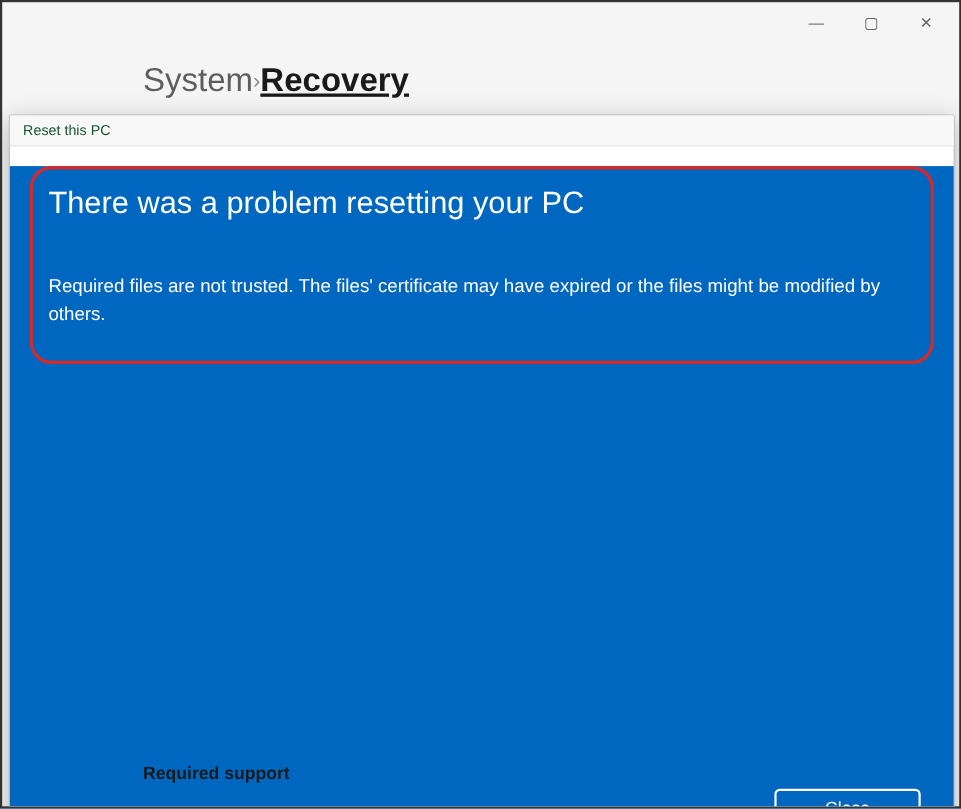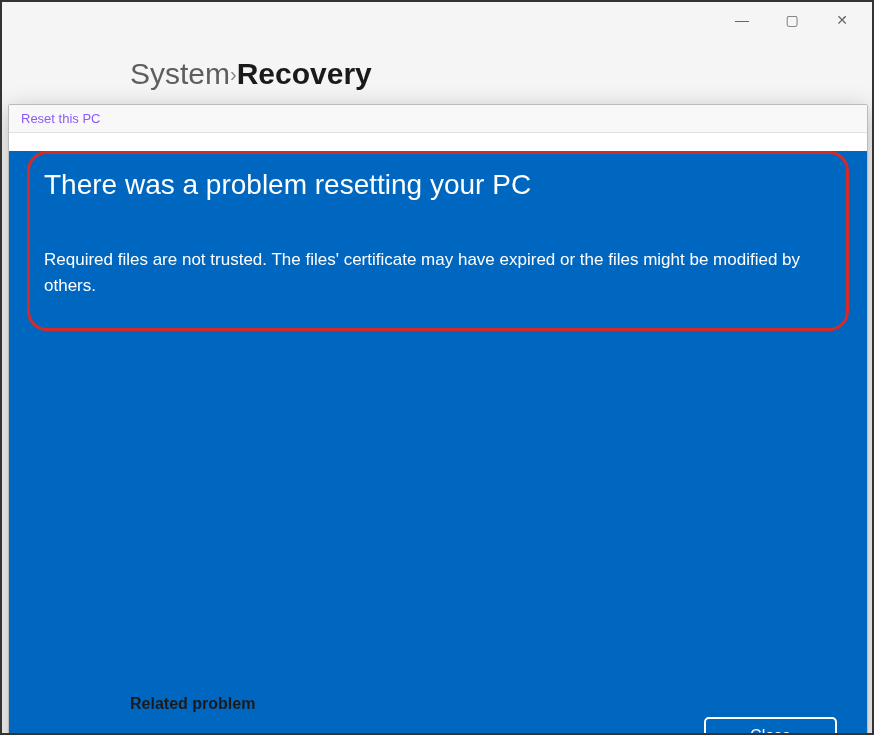--- a/index.html
+++ b/index.html
@@ -43,35 +43,36 @@
       font-weight: 500;
     }
     .breadcrumb-sep {
       font-size: 20px;
       color: #888;
       font-weight: normal;
     }
     .breadcrumb-current {
       color: #1a1a1a;
       font-weight: 600;
+      text-decoration: underline;
     }
     .dialog {
       position: absolute;
       top: 102px;
       left: 6px;
       width: 860px;
       background: #fff;
       border: 1px solid #bbb;
       border-radius: 2px;
       box-shadow: 0 6px 24px rgba(0,0,0,0.25);
     }
     .dialog-titlebar {
       padding: 6px 12px;
       font-size: 13px;
-      color: #8b5cf6;
+      color: #14532d;
       background: #f8f8f8;
       border-bottom: 1px solid #e0e0e0;
     }
     .dialog-body {
       background: #0067c0;
       color: #fff;
       padding: 0;
       height: 624px;
       position: relative;
     }
@@ -150,13 +151,13 @@
     <div class="message-box">
       <div class="message-title">There was a problem resetting your PC</div>
       <div class="message-text">Required files are not trusted. The files' certificate may have expired or the files might be modified by others.</div>
     </div>
     <div class="dialog-footer">
       <button class="close-button">Close</button>
     </div>
   </div>
 </div>
 
-<div class="section-heading">Related problem</div>
+<div class="section-heading">Required support</div>
 
 </body></html>

